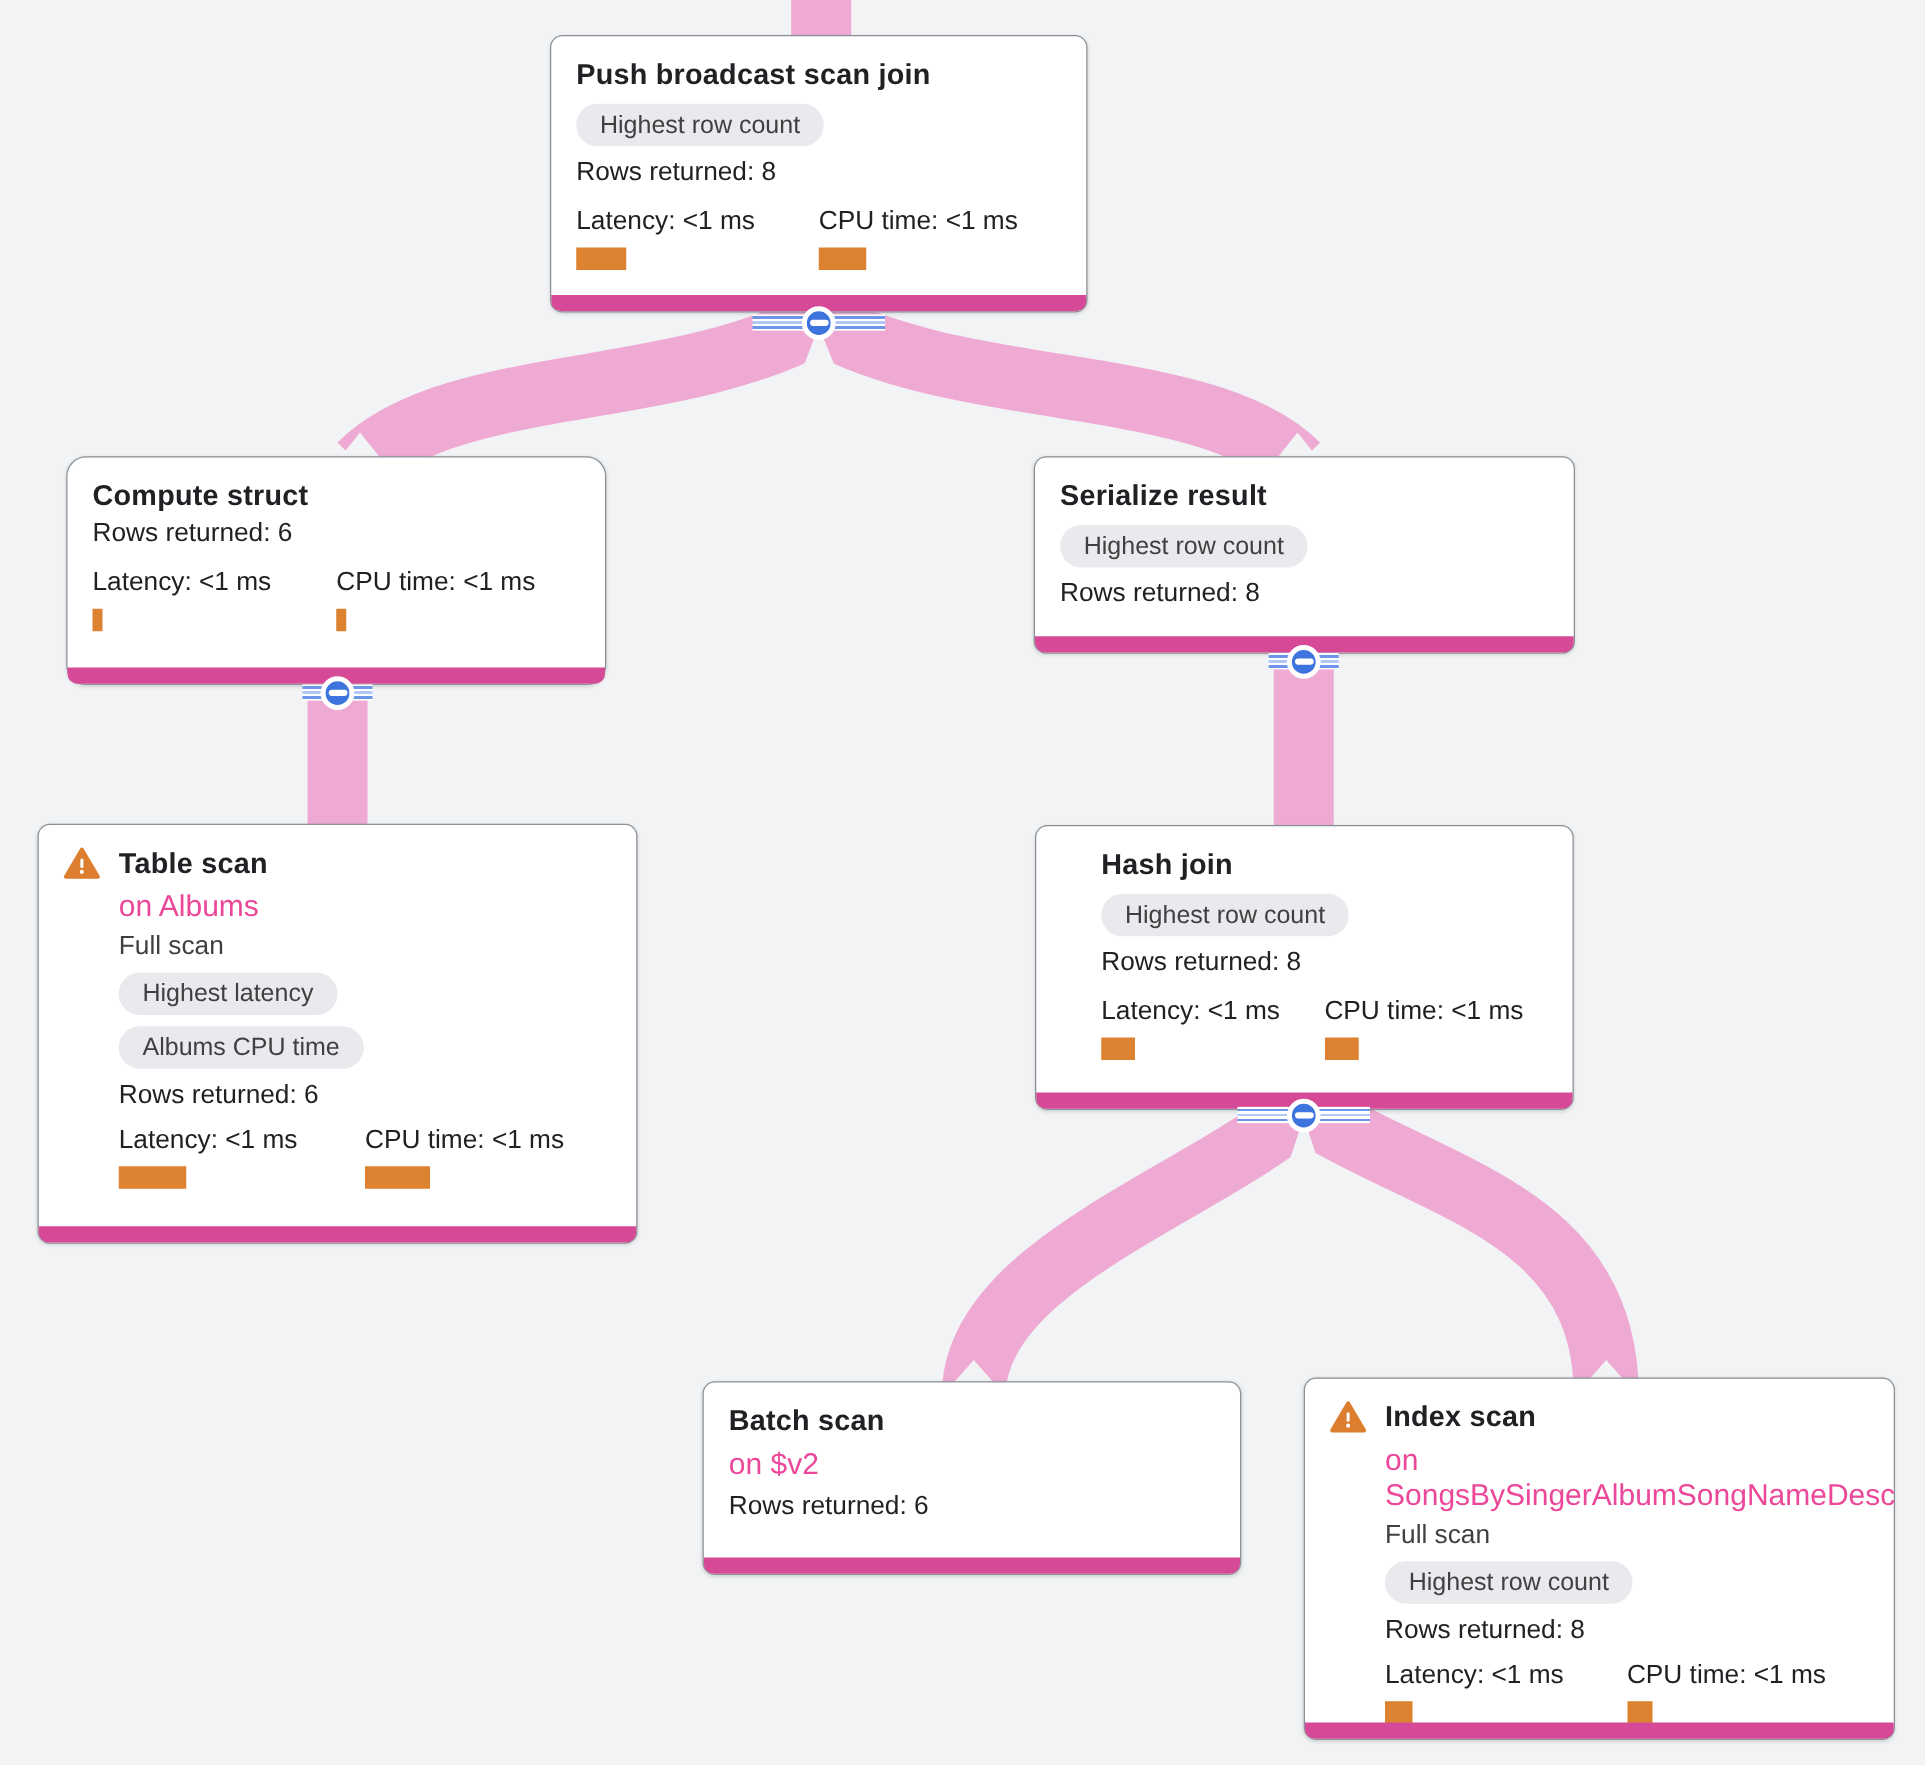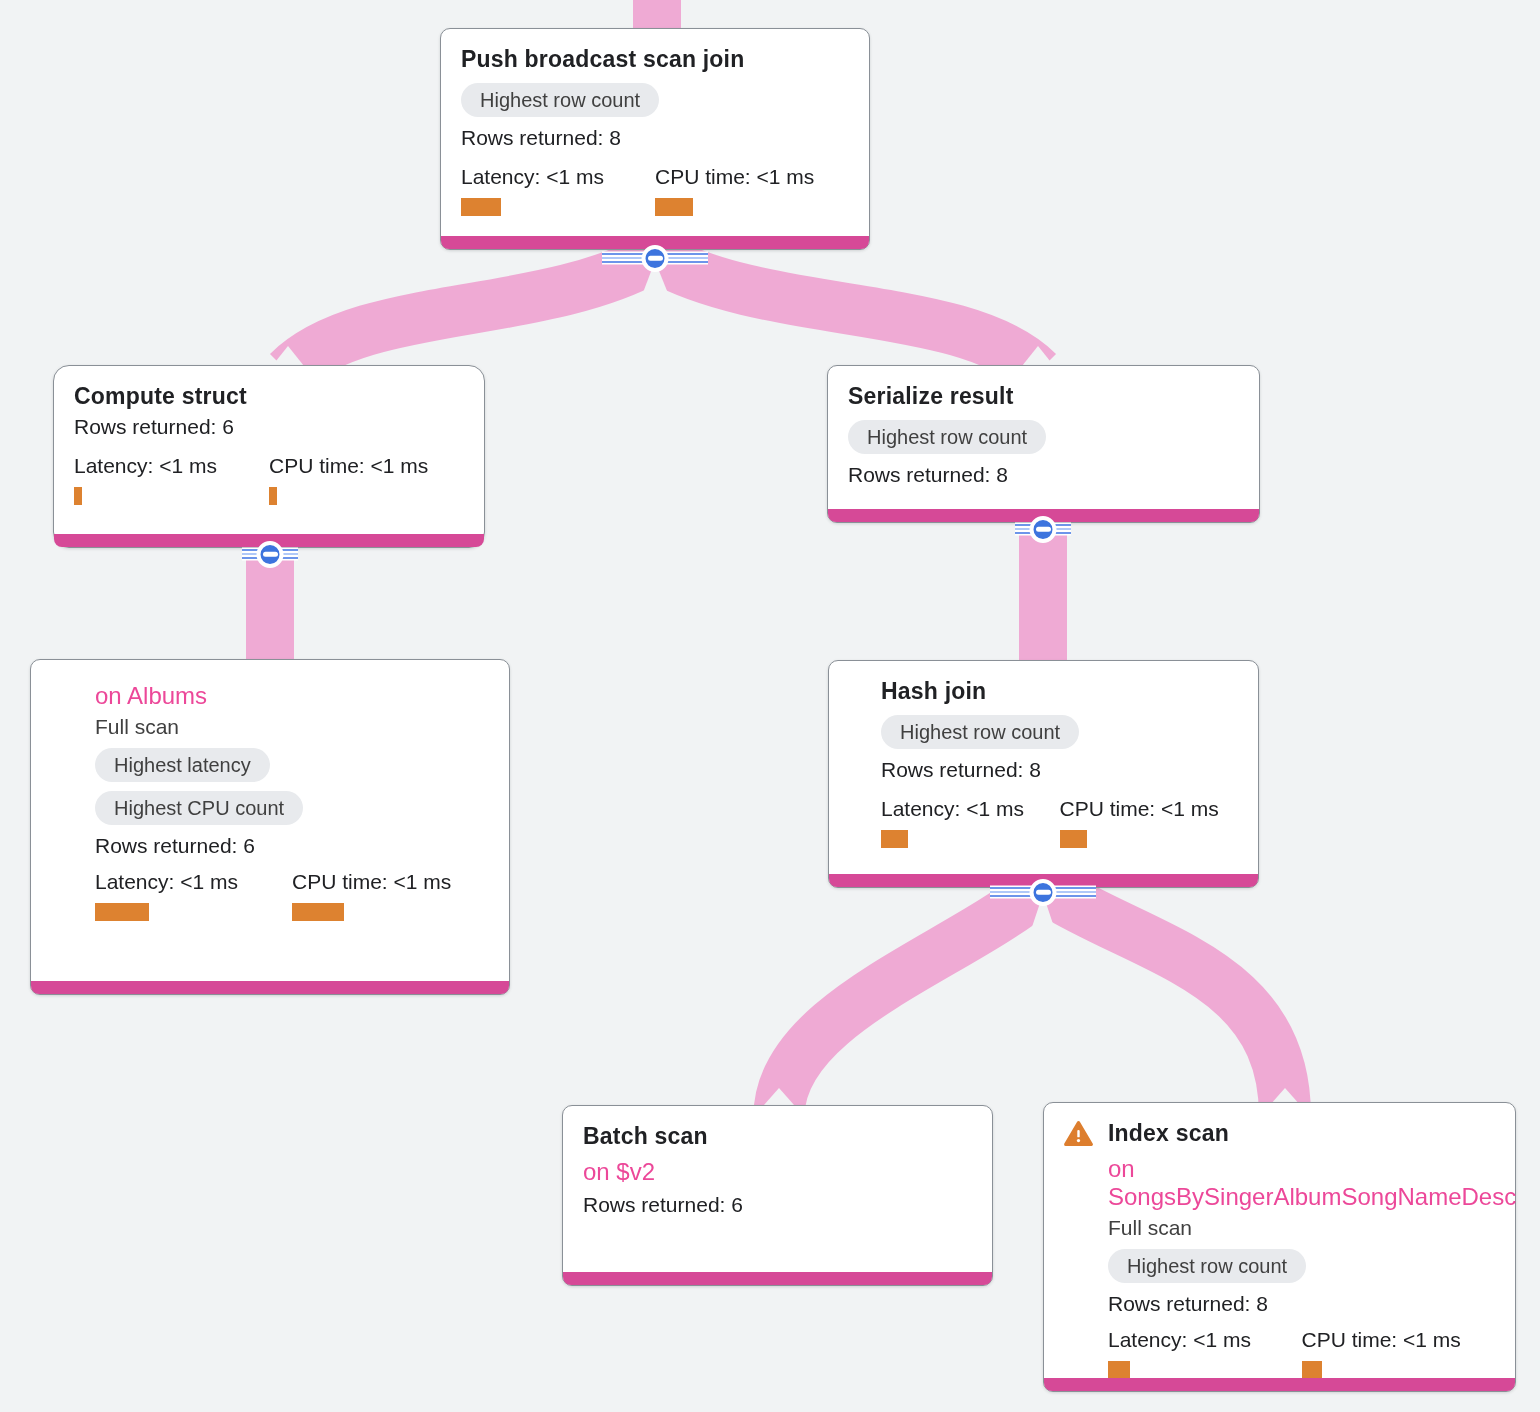--- a/index.html
+++ b/index.html
@@ -133,25 +133,35 @@
       <div class="content">
         <div class="chip">Highest row count</div>
         <div class="rows">Rows returned: 8</div>
       </div>
     </div>
     <div class="node-bar"></div>
   </div>
 
   <div class="node" style="left:30px;top:659px;width:480px;height:336px;">
     <div class="node-body">
+      <div class="head">
+        <span class="warn">
+          <svg viewBox="0 0 24 22" width="29" height="27">
+            <polygon points="12,2 22.6,20 1.4,20" fill="#DD7E2E" stroke="#DD7E2E" stroke-width="2.6" stroke-linejoin="round"></polygon>
+            <rect x="11" y="8" width="2" height="6.2" rx="1" fill="#FFFFFF"></rect>
+            <circle cx="12" cy="16.8" r="1.35" fill="#FFFFFF"></circle>
+          </svg>
+        </span>
+        <h2 class="title">Table scan</h2>
+      </div>
       <div class="content indented">
         <div class="sub">on Albums</div>
         <div class="scan">Full scan</div>
         <div class="chip">Highest latency</div>
-        <div class="chip">Highest CPU count</div>
+        <div class="chip">Albums CPU time</div>
         <div class="rows">Rows returned: 6</div>
         <div class="metrics" style="margin-top:12px;">
           <div class="metric">
             <div class="mlabel">Latency: &lt;1 ms</div>
             <div class="mbar" style="width: 54px;"></div>
           </div>
           <div class="metric">
             <div class="mlabel">CPU time: &lt;1 ms</div>
             <div class="mbar" style="width: 52px;"></div>
           </div>
@@ -177,21 +187,21 @@
           <div class="metric">
             <div class="mlabel">CPU time: &lt;1 ms</div>
             <div class="mbar" style="width: 27px;"></div>
           </div>
         </div>
       </div>
     </div>
     <div class="node-bar"></div>
   </div>
 
-  <div class="node" style="left:562px;top:1105px;width:431px;height:181px;">
+  <div class="node" style="left:562px;top:1105px;width:431px;height:155px;">
     <div class="node-body">
       <div class="head">
           <h2 class="title">Batch scan</h2>
         </div>
       <div class="content">
         <div class="sub">on $v2</div>
         <div class="rows" style="margin-top:7px;">Rows returned: 6</div>
       </div>
     </div>
     <div class="node-bar"></div>

